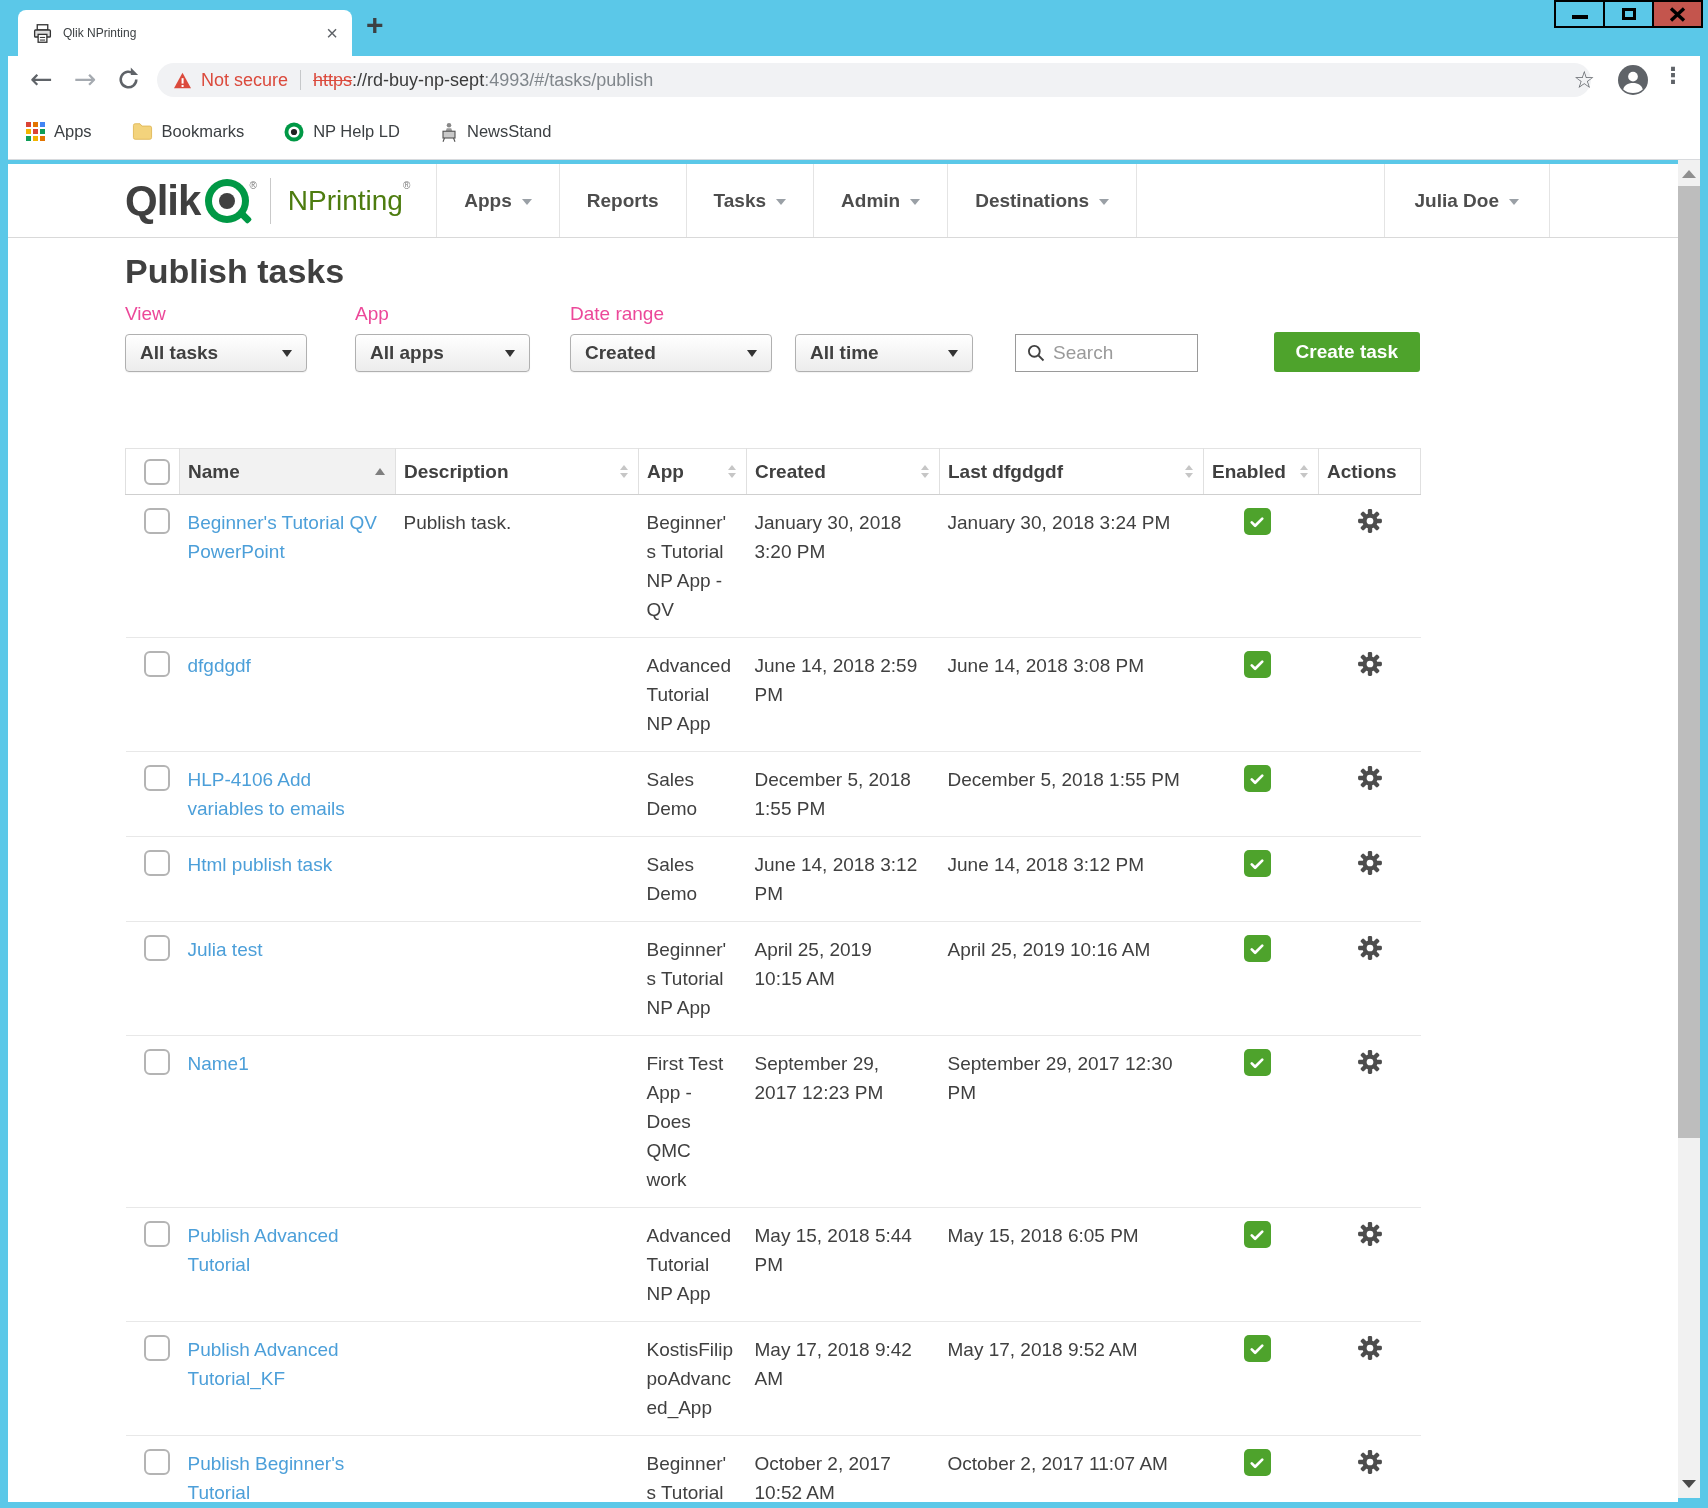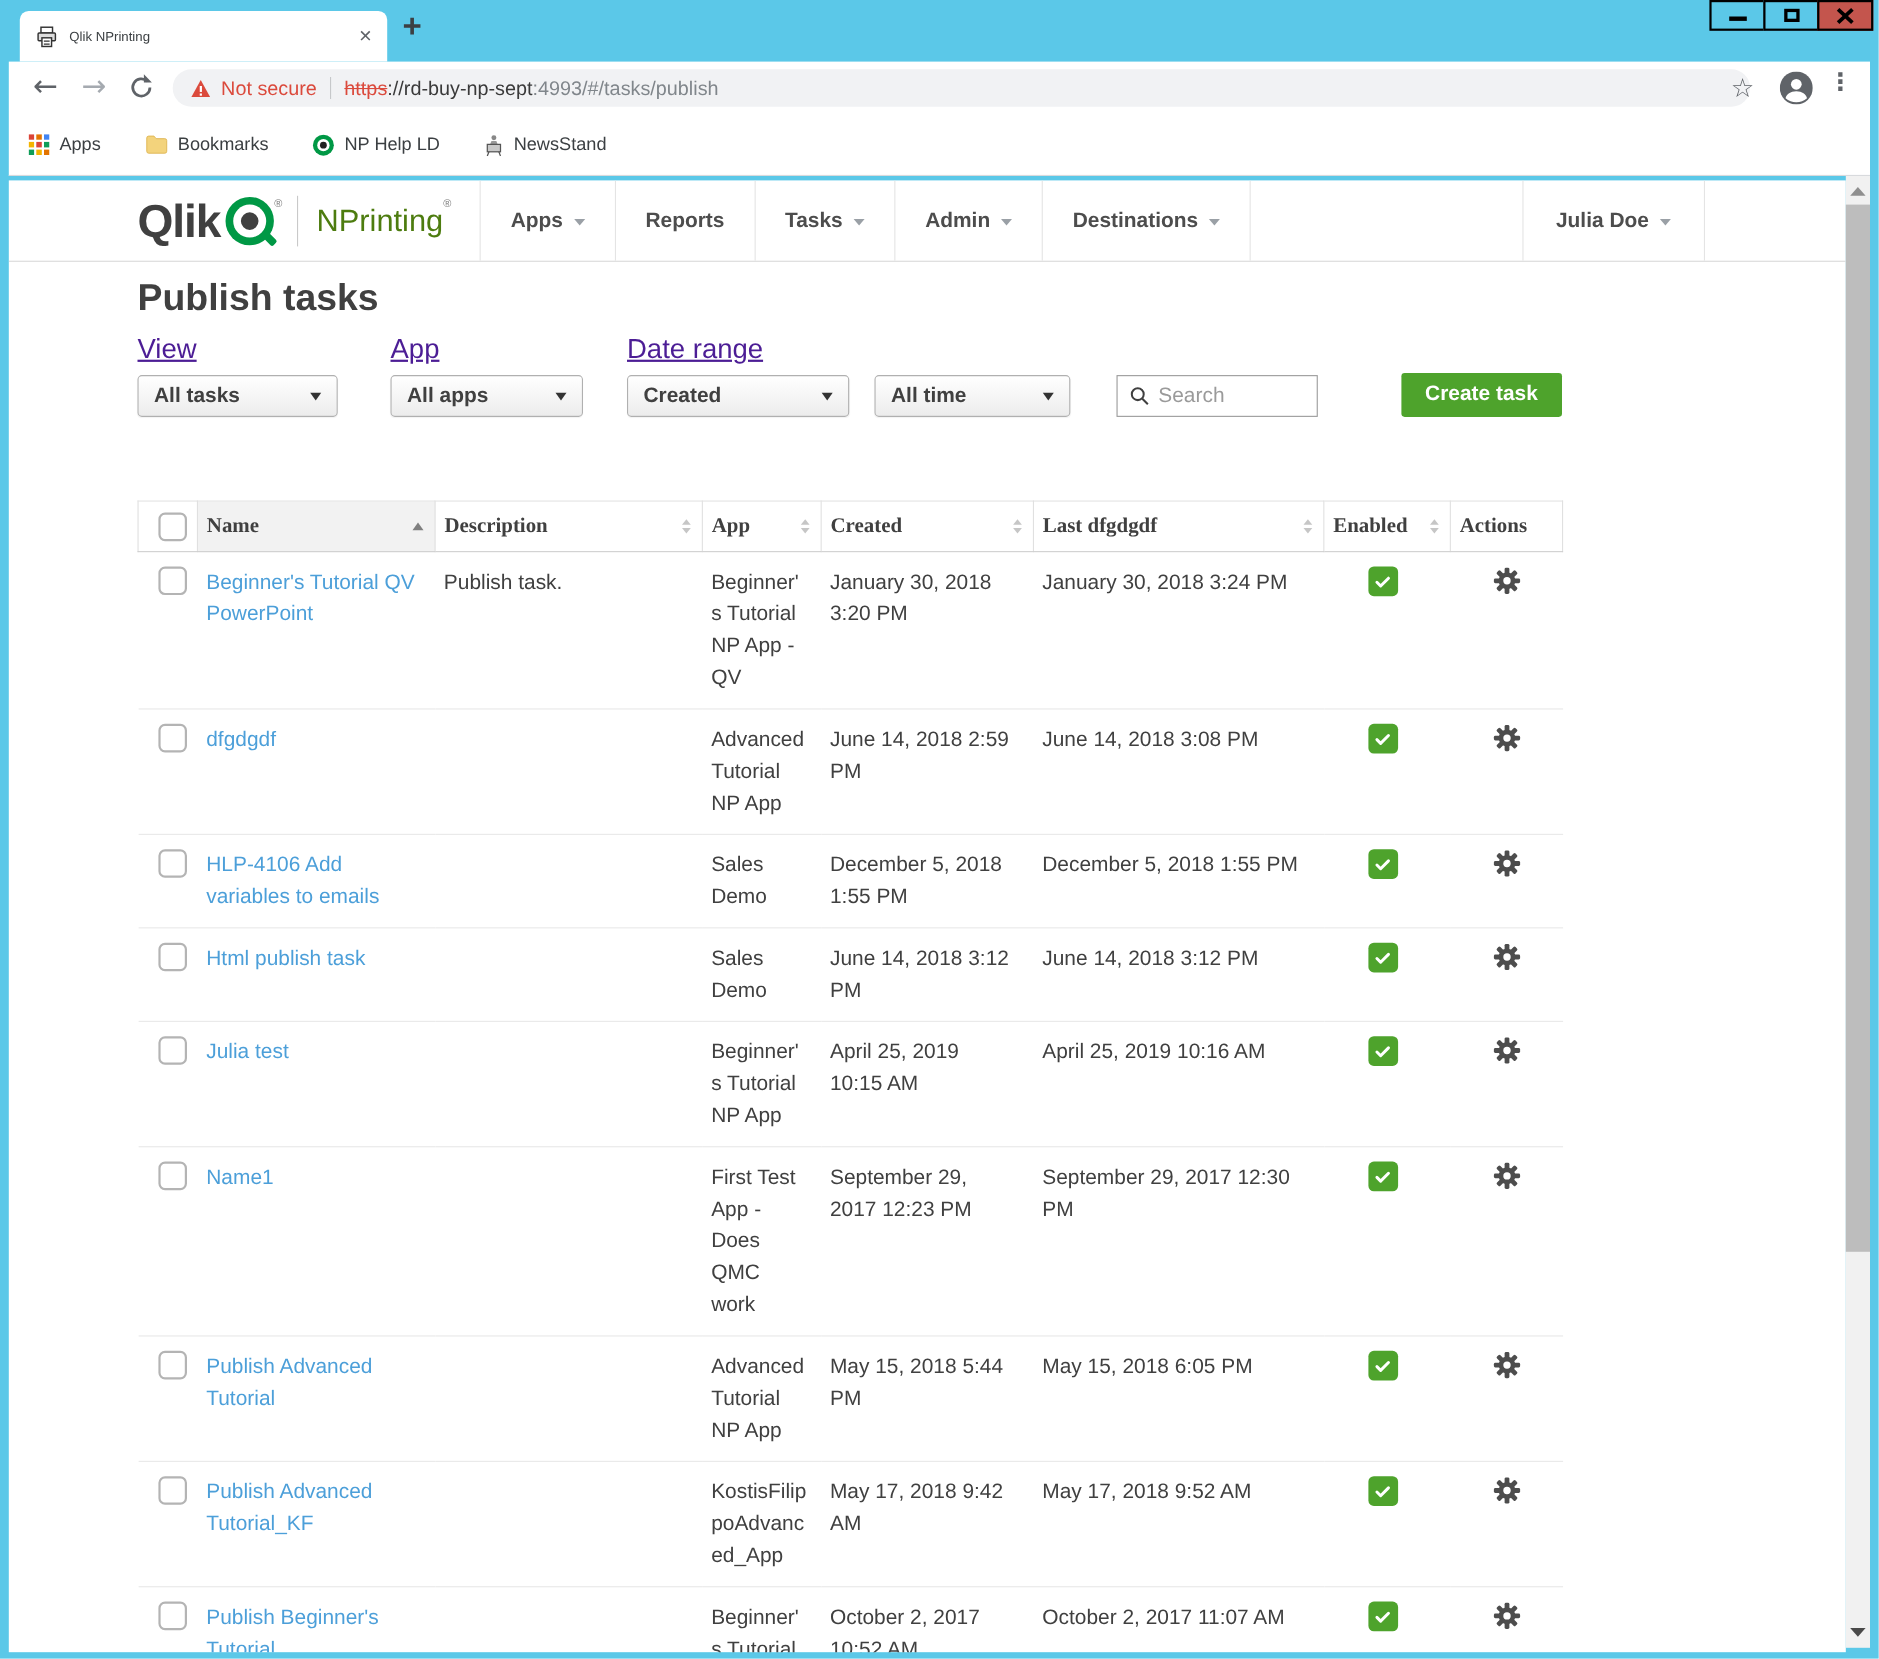--- a/index.html
+++ b/index.html
@@ -70,21 +70,21 @@
   .hdr-spacer{ flex:1; }
   .user-item{ display:flex; align-items:center; height:100%; padding:0 30px;
               border-left:1px solid #e4e4e4; border-right:1px solid #e4e4e4; margin-right:128px;
               font-size:19px; font-weight:bold; color:#4d4d4d; }
 
   
   .main{ margin-left:117px; width:1295px; }
   h1.page-title{ margin-top:14px; font-size:34px; font-weight:bold; color:#404040; }
   .filters{ display:flex; margin-top:12px; align-items:flex-end; }
   .fg{ display:flex; flex-direction:column; }
-  .fg .flabel{ font-size:25px; color:#4c1d95; margin-bottom:9px;text-decoration:underline; }
+  .fg .flabel{ font-size:19px; color:#ec4899; margin-bottom:9px; }
   .select{ height:38px; border:1px solid #b0b0b0; border-radius:4px; background:linear-gradient(#ffffff,#ececec);
            display:flex; align-items:center; justify-content:space-between; padding:0 14px;
            font-size:19px; font-weight:bold; color:#404040; box-shadow:0 1px 1px rgba(0,0,0,.05); }
   .sel-caret{ width:0; height:0; border-left:5.5px solid transparent; border-right:5.5px solid transparent;
               border-top:7px solid #333; }
   .w-view{ width:182px; margin-right:48px; }
   .w-app{ width:175px; margin-right:40px; }
   .w-created{ width:202px; margin-right:23px; }
   .w-alltime{ width:178px; }
   .date-row{ display:flex; }
@@ -92,21 +92,21 @@
                display:flex; align-items:center; padding:0 10px; }
   .search-box input{ border:none; outline:none; font-size:19px; width:130px; color:#404040;
                      font-family:"Liberation Sans","DejaVu Sans",sans-serif; }
   .search-box input::placeholder{ color:#9a9a9a; }
   .btn-create{ margin-left:auto; height:40px; padding:0 22px; background:#4ea32c; border:none; border-radius:3px;
                color:#fff; font-size:19px; font-weight:bold; font-family:inherit; }
 
   
   table.tasks{ margin-top:76px; width:1295px; border-collapse:collapse; table-layout:fixed; }
   th{ height:46px; border:1px solid #e0e0e0; border-top:1px solid #e3e3e3; border-bottom:1px solid #cfcfcf;
-      background:#fff; padding:0 10px 0 8px; text-align:left;font-family:Liberation Serif, serif; }
+      background:#fff; padding:0 10px 0 8px; text-align:left; }
   th.sorted{ background:#f2f2f2; }
   .th-inner{ display:flex; align-items:center; justify-content:space-between; }
   .th-label{ font-size:19px; font-weight:bold; color:#404040; }
   .sort-both{ display:flex; flex-direction:column; gap:3px; }
   .tri-up{ width:0; height:0; border-left:4.5px solid transparent; border-right:4.5px solid transparent;
            border-bottom:5.5px solid #c6c6c6; }
   .tri-down{ width:0; height:0; border-left:4.5px solid transparent; border-right:4.5px solid transparent;
              border-top:5.5px solid #c6c6c6; }
   .sort-asc{ width:0; height:0; border-left:5.5px solid transparent; border-right:5.5px solid transparent;
              border-bottom:7px solid #7f7f7f; }

